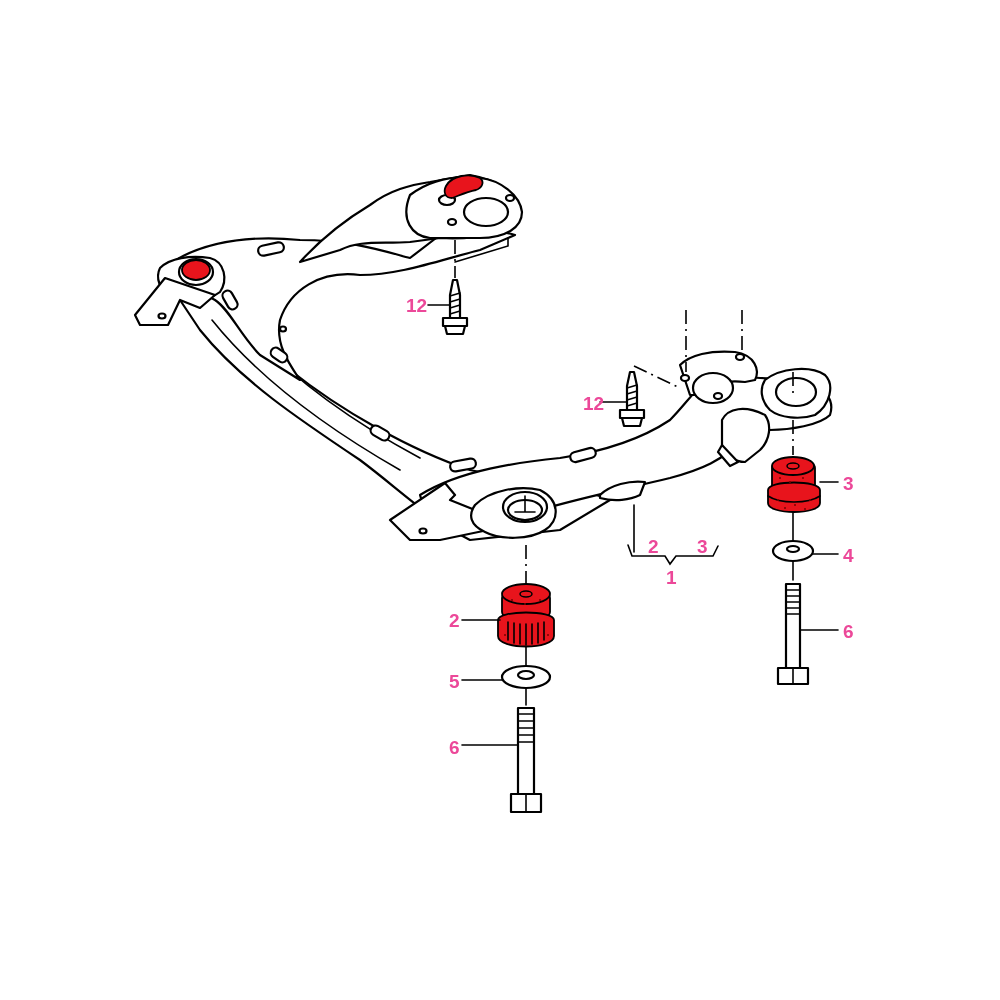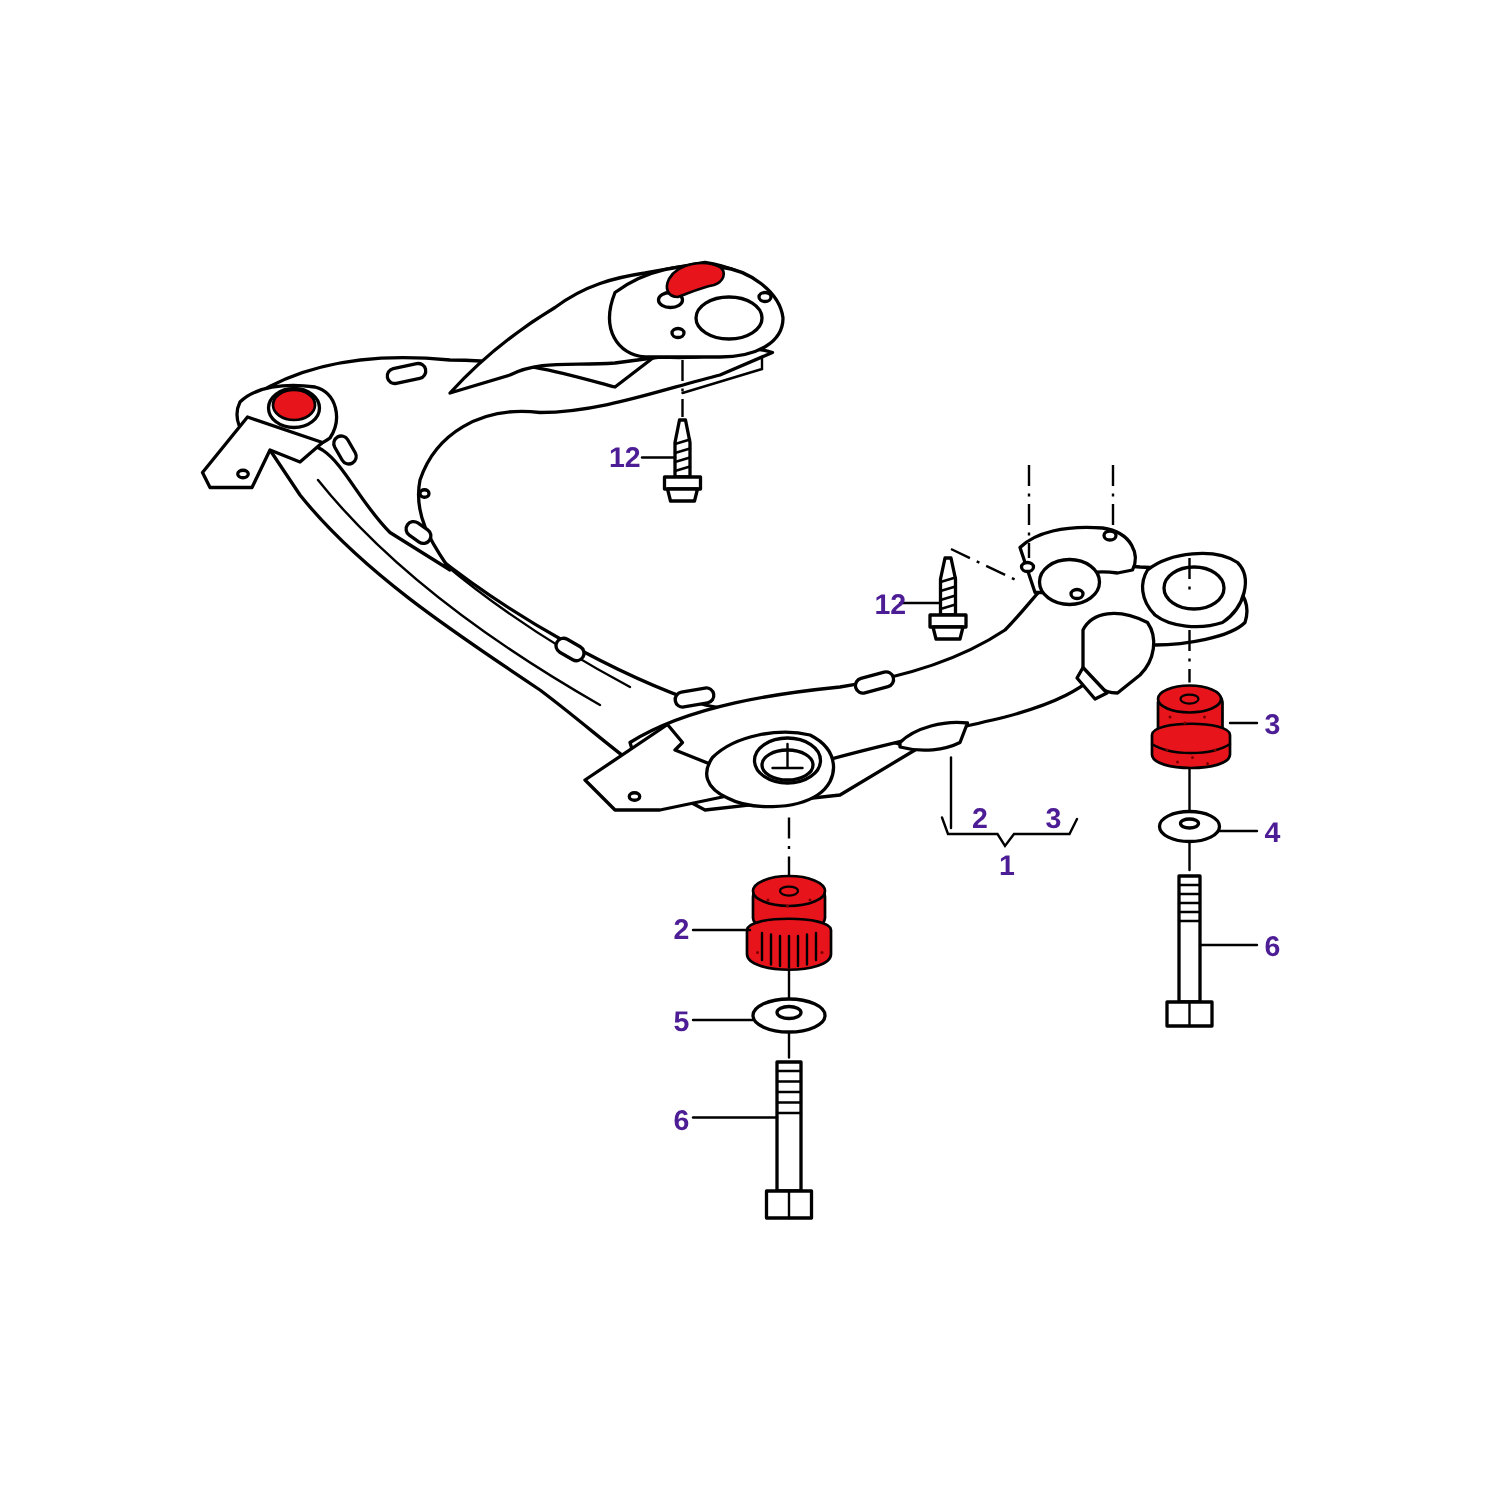--- a/index.html
+++ b/index.html
@@ -4,21 +4,21 @@
   <style>
     html, body { margin: 0; padding: 0; background: #ffffff; }
     body { width: 1000px; height: 1000px; position: relative; overflow: hidden;
            font-family: "Liberation Sans", sans-serif; }
     #canvas { position: absolute; left: 0; top: 0; width: 1000px; height: 1000px; }
     .thin { fill: none; stroke: #000; stroke-width: 1.6; stroke-linecap: round; }
     .white { fill: #fff; stroke: #000; stroke-width: 2.2; stroke-linejoin: round; }
     .dash { fill: none; stroke: #000; stroke-width: 1.6; stroke-dasharray: 14 5 2 5; }
     .red { fill: var(--red); stroke: #000; stroke-width: 1.8; }
     .dot { fill: #7a0000; }
-    .label { position: absolute; font-size: 19px; font-weight: bold; color: #4c1d95;
+    .label { position: absolute; font-size: 19px; font-weight: bold; color: #ec4899;
              font-family: "Liberation Sans", sans-serif; line-height: 1; }
   </style>
 </head>
 <body>
 
 <svg id="canvas" viewBox="0 0 1000 1000" xmlns="http://www.w3.org/2000/svg" style="--red:#e8141c">
 
   <g>
 
     <path class="white" d="M180,300 L200,330 C240,380 300,420 360,460 C400,490 430,520 470,540 L560,530 L610,500

